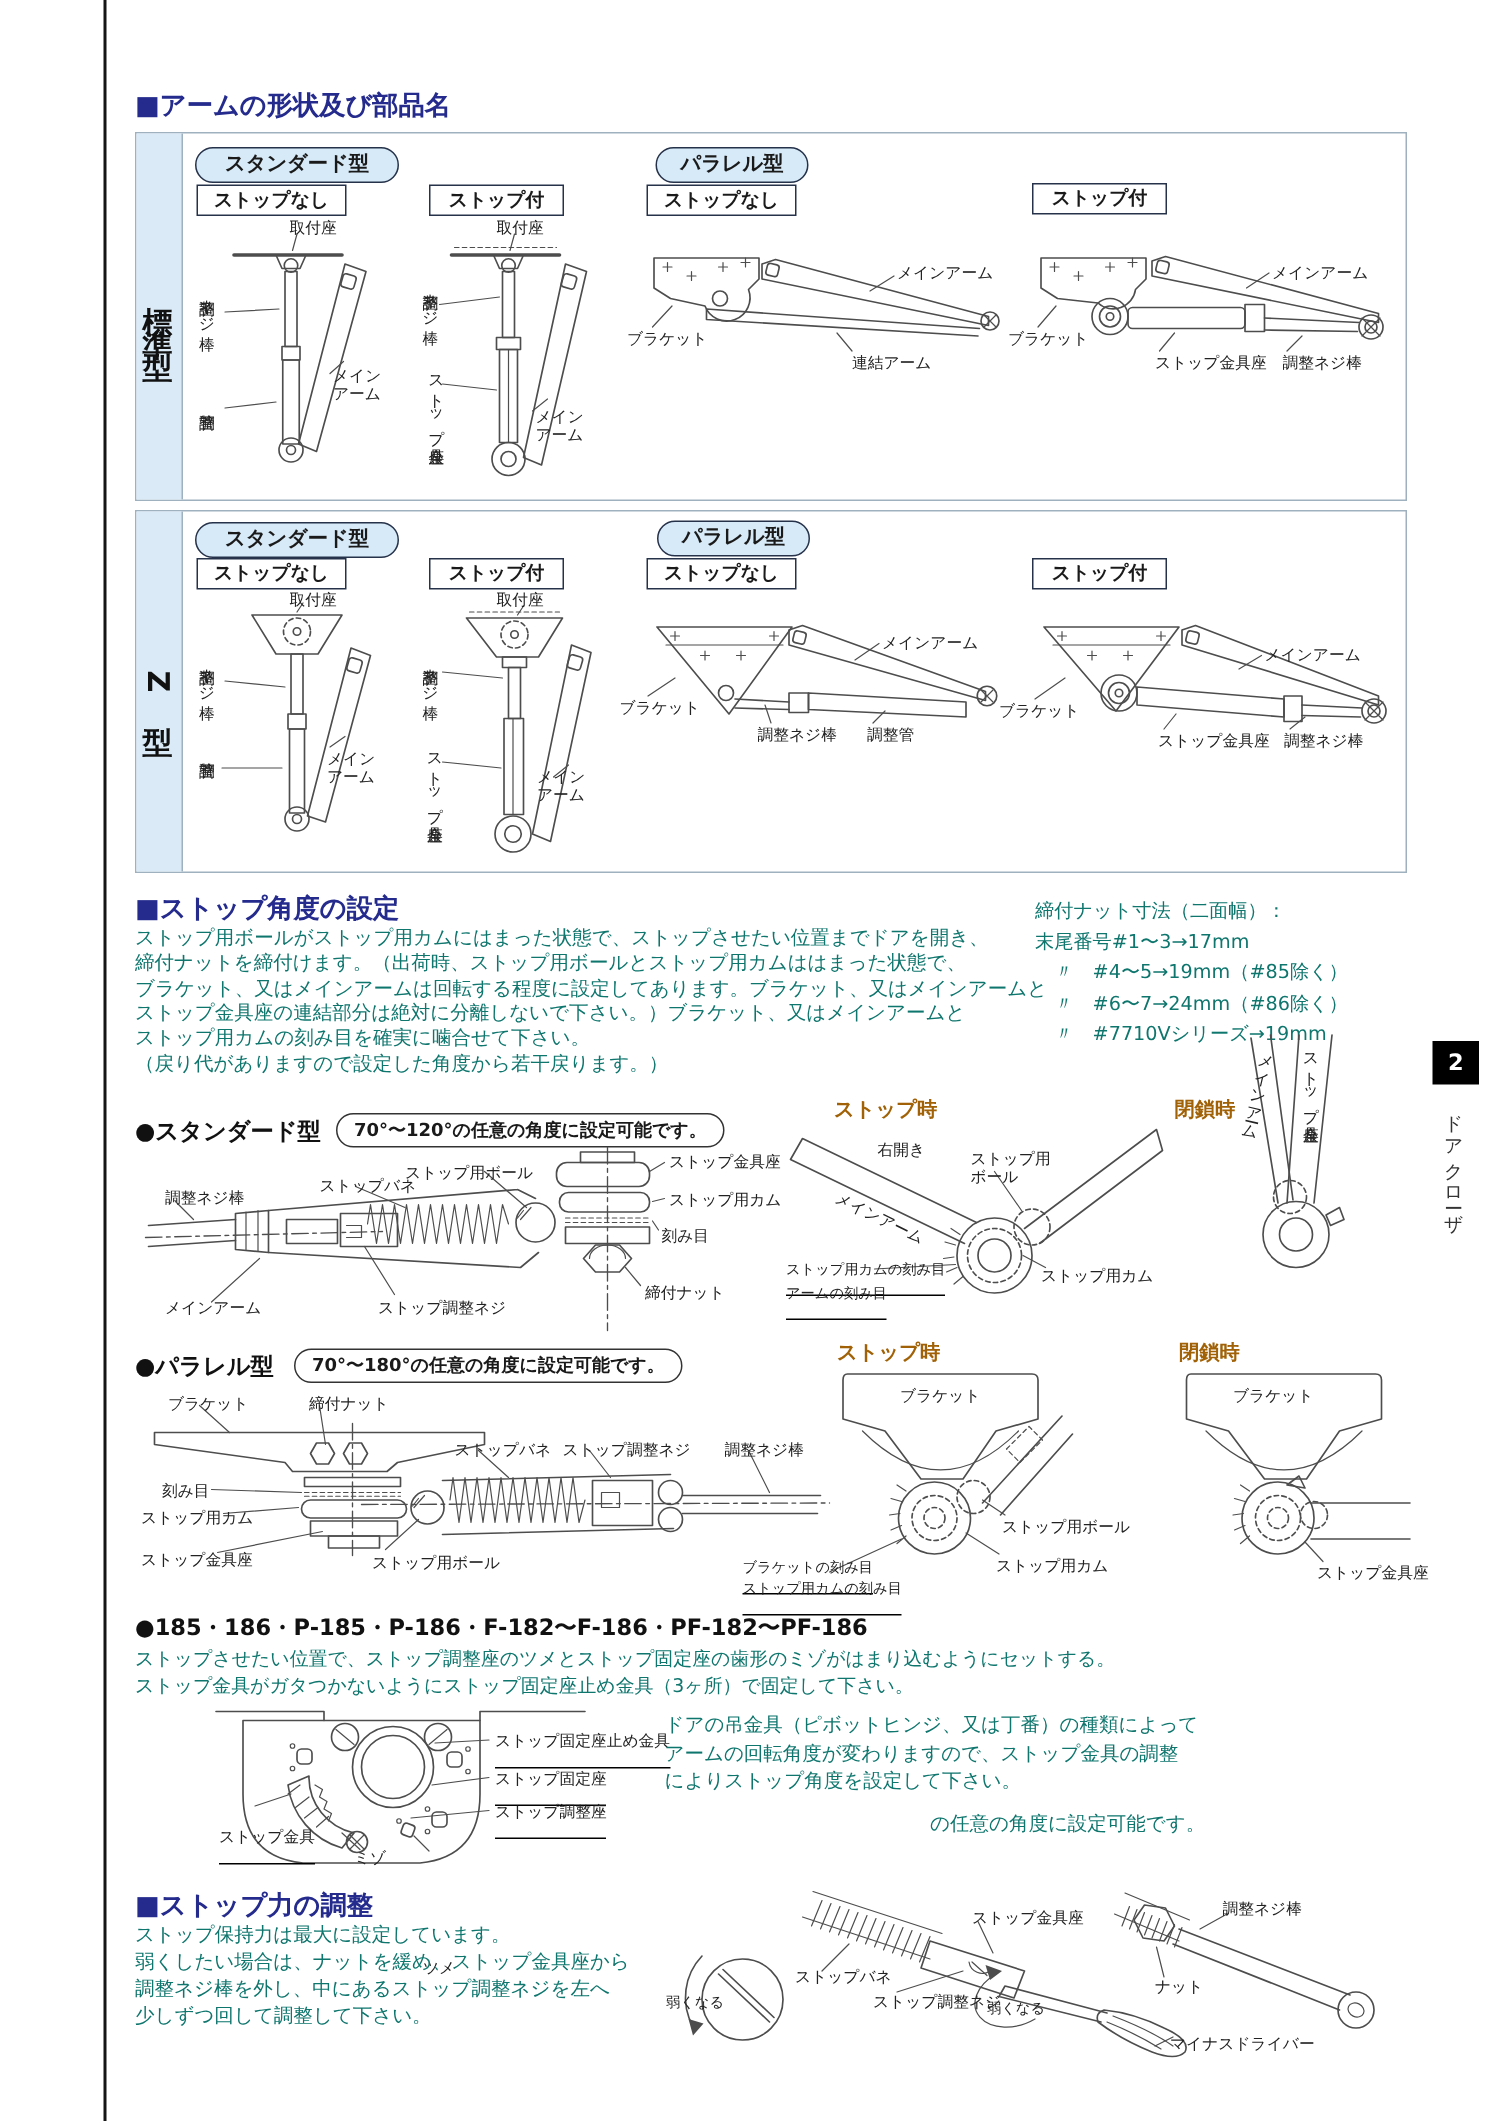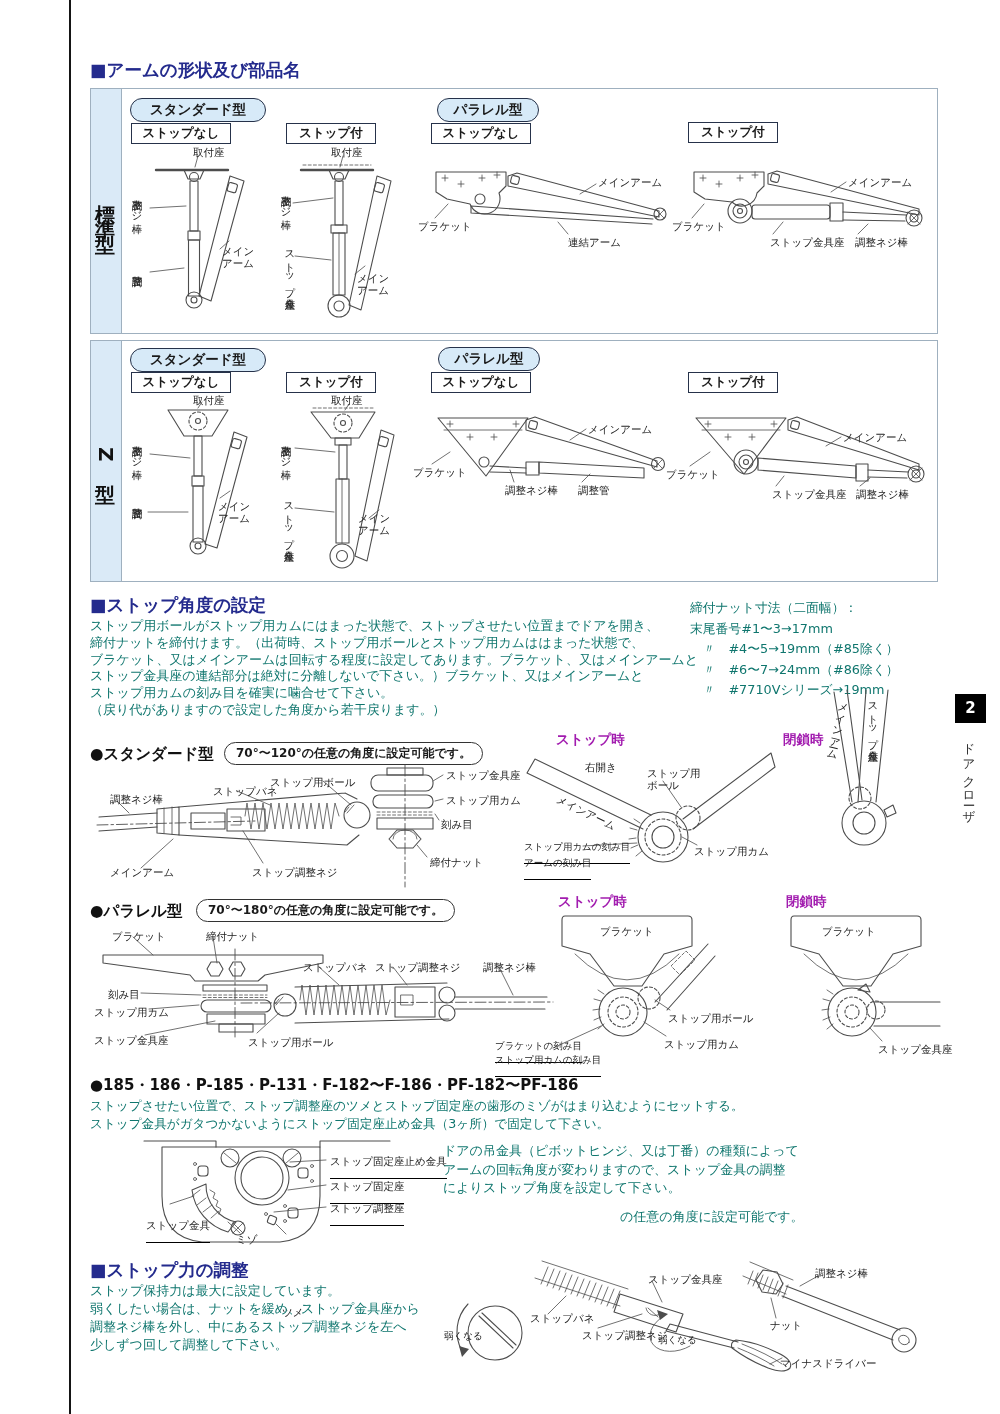--- a/index.html
+++ b/index.html
@@ -1,21 +1,21 @@
 <!DOCTYPE html>
 <html><head>
 <meta charset="utf-8">
 <style>
   html,body{margin:0;padding:0;background:#fff;}
   .page{position:relative;width:1000px;height:1414px;background:#fff;overflow:hidden;
         font-family:"DejaVu Sans","Liberation Sans",sans-serif;color:#1a1a1a;}
   .edge-rule{position:absolute;left:69px;top:0;width:2px;height:1414px;background:#151515;}
   .h-blue{position:absolute;font-weight:bold;color:#242b8d;font-size:17.5px;white-space:nowrap;}
   .bhead{position:absolute;font-weight:bold;font-size:15.5px;color:#111;white-space:nowrap;}
-  .fig-t{position:absolute;font-weight:bold;font-size:13.5px;color:#a21caf;white-space:nowrap;}
+  .fig-t{position:absolute;font-weight:bold;font-size:13.5px;color:#a16207;white-space:nowrap;}
   .lbl{position:absolute;font-size:10.5px;color:#222;line-height:1.18;white-space:nowrap;}
   .wrap{white-space:normal;}
   .v{writing-mode:vertical-rl;}
   .ul{border-bottom:1px solid #000000;padding-bottom:11px;}
   .s{font-size:9.5px;}
   .oval{position:absolute;background:#d7eaf8;border:1.6px solid #26324a;border-radius:13px;
         font-weight:bold;font-size:13.5px;text-align:center;height:22px;line-height:21px;}
   .stopbox{position:absolute;background:#fff;border:1.4px solid #26324a;font-weight:bold;
         font-size:12.5px;text-align:center;height:19px;line-height:18px;}
   .panel{position:absolute;border:1px solid #9fb0bf;background:#fff;box-sizing:border-box;}
@@ -370,21 +370,21 @@
       <circle class="ln dsh" cx="82" cy="102" r="7"></circle>
     <circle class="ln dsh" cx="106" cy="100" r="9"></circle>
     <path class="ln" d="M104,92 H170 M104,116 H170"></path>
     <path class="ln" d="M88,80 l8,-6 l4,8 z"></path>
     <path class="ln thin" d="M63,114 L57,119 M60,107 L53,110 M59,99 L52,100 M60,91 L53,89 M63,84 L57,80"></path>
     <path class="ln thin" d="M112,131 L100,118"></path>
   </svg>
   <div class="lbl" style="left:822px;top:925px;">ブラケット</div>
   <div class="lbl" style="left:878px;top:1043px;">ストップ金具座</div>
 
-  <div class="bhead" style="left:90px;top:1076px;font-size:15px;">●185・186・P-185・P-131・F-182〜F-186・PF-182〜PF-186</div>
+  <div class="bhead" style="left:90px;top:1076px;font-size:15px;">●185・186・P-185・P-186・F-182〜F-186・PF-182〜PF-186</div>
   <div class="body13" style="left:90px;top:1097px;font-size:12.6px;line-height:17.5px;">
     <div>ストップさせたい位置で、ストップ調整座のツメとストップ固定座の歯形のミゾがはまり込むようにセットする。</div>
     <div>ストップ金具がガタつかないようにストップ固定座止め金具（3ヶ所）で固定して下さい。</div>
   </div>
 
   <svg class="fig" style="left:140px;top:1138px;" width="300" height="125">
     <path class="ln" d="M4,3 H76 M180,3 H250 M76,3 V9 M180,3 V9"></path>
     <path class="ln" d="M22,9 H180 V58 Q180,100 140,104 H62 Q22,100 22,58 Z"></path>
     <circle class="ln" cx="122" cy="40" r="27"></circle>
       <circle class="ln" cx="122" cy="40" r="21"></circle>

